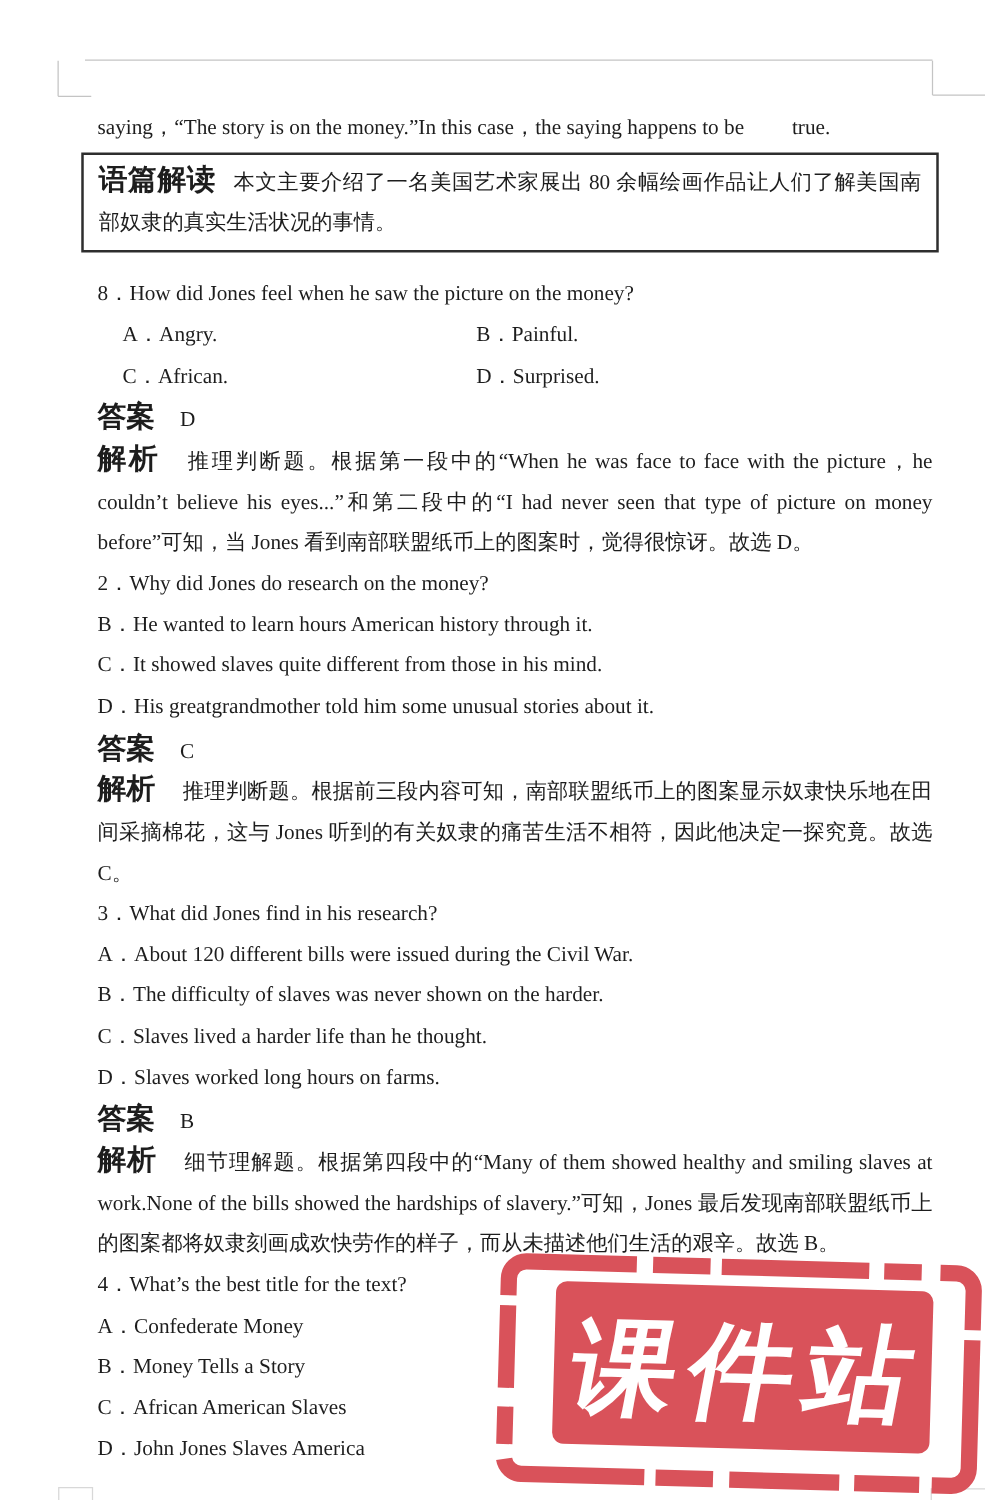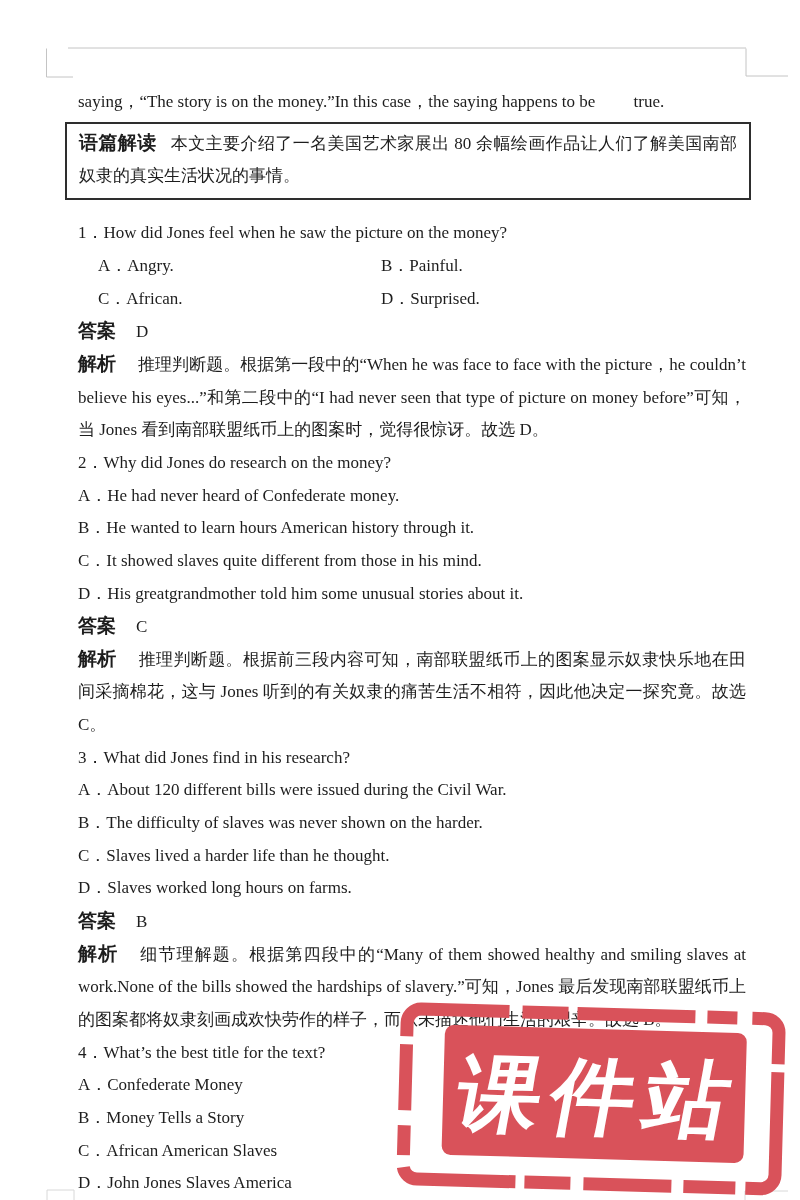--- a/index.html
+++ b/index.html
@@ -13,21 +13,21 @@
   .content{
     position:absolute;left:78px;top:86px;width:668px;
     font-size:17px;
   }
   .line{height:32.65px;line-height:32.65px;white-space:nowrap;}
   .para{margin:0;line-height:32.65px;text-align:justify;text-align-last:left;}
   .opt-row{display:flex;margin-left:20px;}
   .opt-row .opt-a{width:283px;}
   .cjk-bold{
     font-family:"Liberation Sans","DejaVu Sans",sans-serif;
-    font-weight:bold;font-size:19px;
+    font-weight:bold;font-size:23px;
   }
   .label-gap{padding-right:22px;}
   .answer-line .ans{padding-left:20px;}
   .summary-box{
     margin-left:-13px;margin-top:3px;margin-bottom:17px;
     width:658px;
     border:2px solid #2e2e2e;
     padding:3px 12px 6px 12px;
     line-height:32.4px;
     text-align:justify;text-align-last:left;
@@ -57,38 +57,37 @@
   </svg>
 
   <div class="content">
 
     <div class="line">saying，“The story is on the money.”In this case，the saying happens to be　　 true.</div>
 
     <div class="summary-box">
       <span class="cjk-bold">语篇解读</span><span>本文主要介绍了一名美国艺术家展出 80 余幅绘画作品让人们了解美国南部奴隶的真实生活状况的事情。</span>
     </div>
 
-    <div class="line">1．How did Jones feel when he saw the picture on the money?</div>
+    <div class="line">8．How did Jones feel when he saw the picture on the money?</div>
     <div class="line opt-row">
       <span class="opt-a">A．Angry.</span>
       <span>B．Painful.</span>
     </div>
     <div class="line opt-row">
       <span class="opt-a">C．African.</span>
       <span>D．Surprised.</span>
     </div>
     <div class="line answer-line">
       <span class="cjk-bold">答案</span><span class="ans">D</span>
     </div>
     <p class="para">
       <b class="cjk-bold label-gap">解析</b><span>推理判断题。根据第一段中的“When he was face to face with the picture，he couldn’t believe his eyes...”和第二段中的“I had never seen that type of picture on money before”可知，当 Jones 看到南部联盟纸币上的图案时，觉得很惊讶。故选 D。</span>
     </p>
 
     <div class="line">2．Why did Jones do research on the money?</div>
-    <div class="line">A．He had never heard of Confederate money.</div>
     <div class="line">B．He wanted to learn hours American history through it.</div>
     <div class="line">C．It showed slaves quite different from those in his mind.</div>
     <div class="line">D．His greatgrandmother told him some unusual stories about it.</div>
     <div class="line answer-line">
       <span class="cjk-bold">答案</span><span class="ans">C</span>
     </div>
     <p class="para">
       <b class="cjk-bold label-gap">解析</b><span>推理判断题。根据前三段内容可知，南部联盟纸币上的图案显示奴隶快乐地在田间采摘棉花，这与 Jones 听到的有关奴隶的痛苦生活不相符，因此他决定一探究竟。故选 C。</span>
     </p>
 

